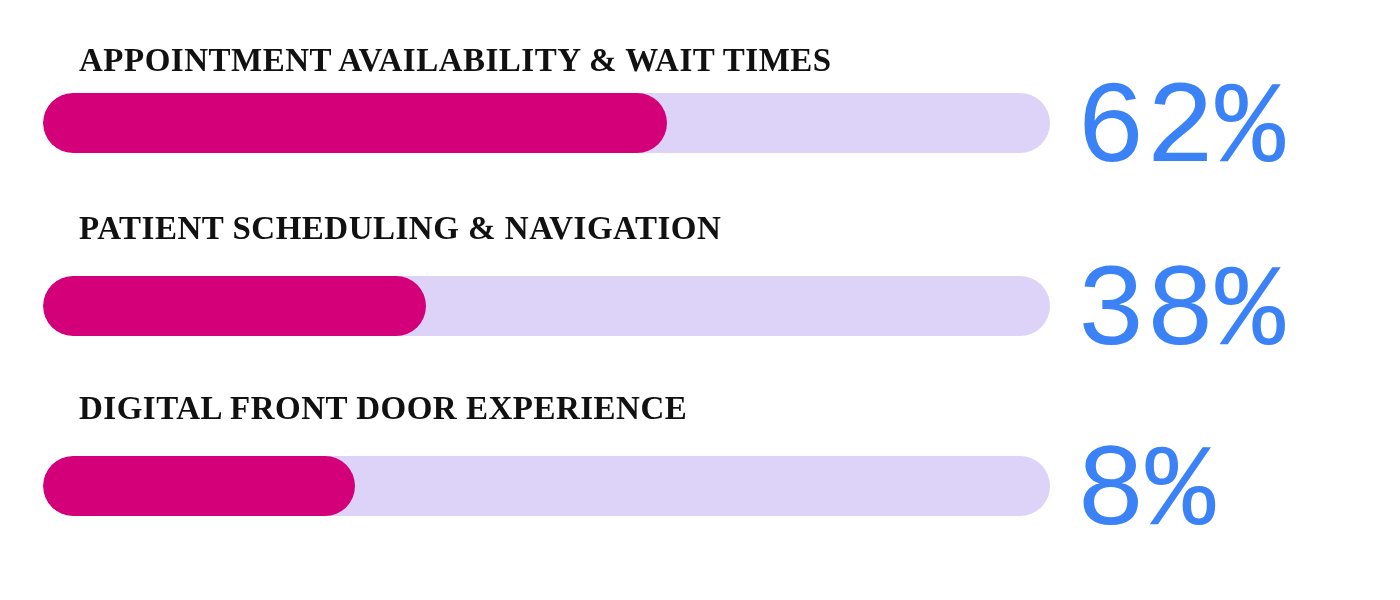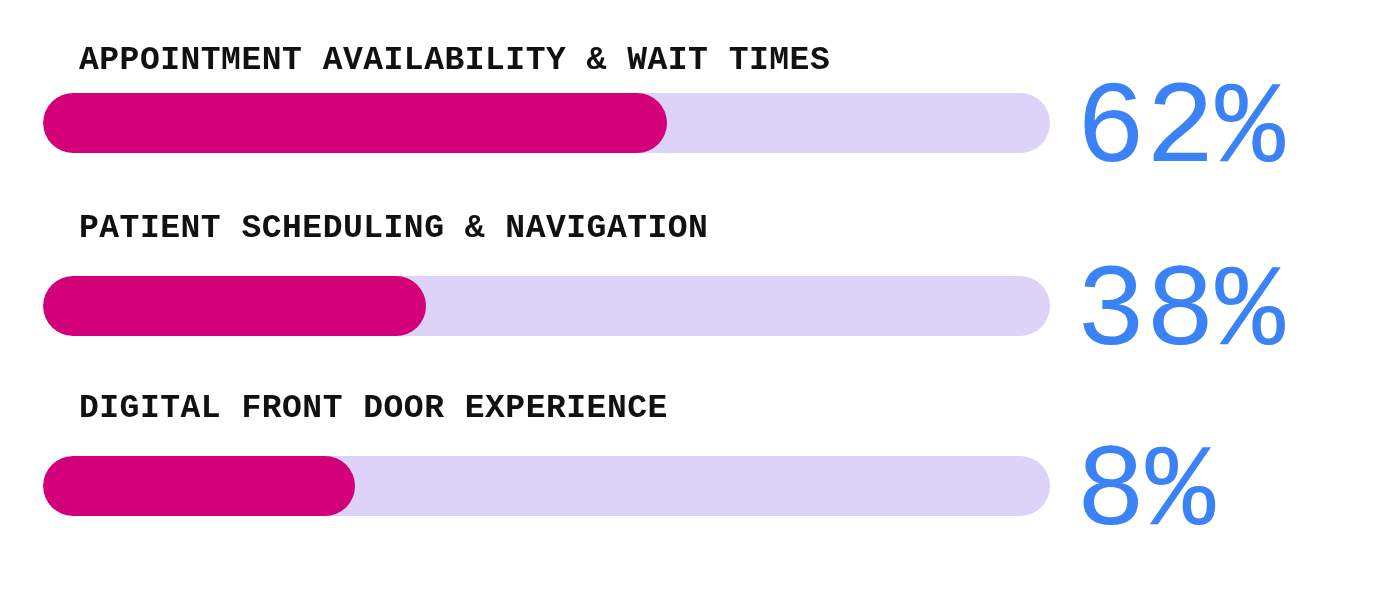--- a/index.html
+++ b/index.html
@@ -1,17 +1,17 @@
 <!DOCTYPE html>
 <html><head>
 <meta charset="utf-8">
 <style>
   html, body { margin:0; padding:0; background:#ffffff; }
   body { width:1400px; height:600px; position:relative; overflow:hidden; font-family:"Liberation Sans", sans-serif; }
-  .label { position:absolute; left:79px; font-family:Liberation Mono, monospace; font-weight:bold; font-size:33px; color:#111111; letter-spacing:0.5px; line-height:1; white-space:nowrap; }
+  .label { position:absolute; left:79px; font-family:Liberation Serif, serif; font-weight:bold; font-size:33px; color:#111111; letter-spacing:0.5px; line-height:1; white-space:nowrap; }
   .track { position:absolute; left:43px; width:1007px; height:60px; border-radius:30px; background:#DDD3F8; overflow:hidden; }
   .fill { position:absolute; left:0; top:0; height:60px; border-radius:30px; background:#D3007A; }
   .pct { position:absolute; left:1076px; font-family:Liberation Mono, monospace; font-size:116px; font-weight:normal; color:#3b82f6; line-height:1; white-space:nowrap; }
 </style>
 </head>
 <body>
 
 <div>
 
   <div class="label" style="top:44px;">APPOINTMENT AVAILABILITY &amp; WAIT TIMES</div>

